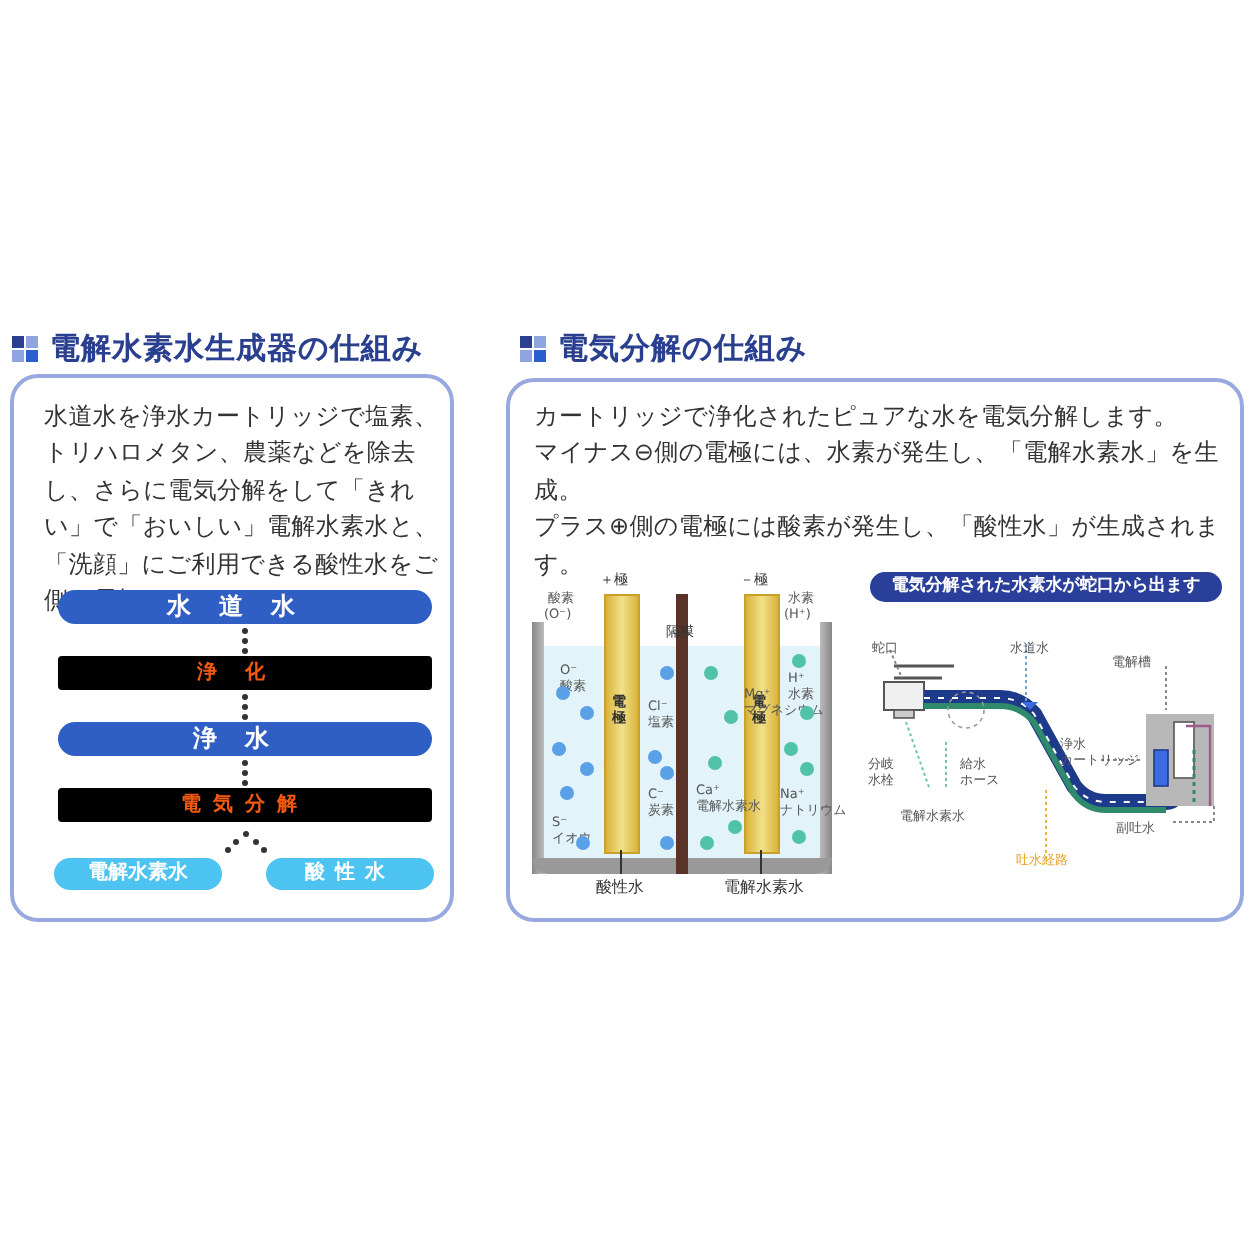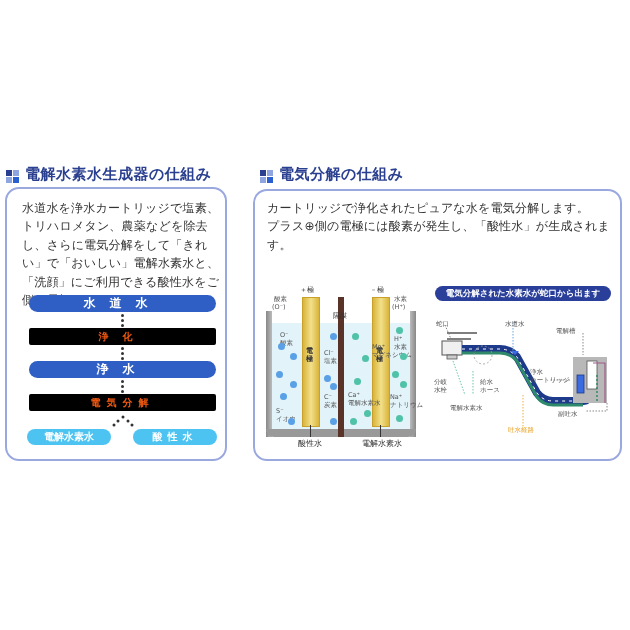--- a/index.html
+++ b/index.html
@@ -1,18 +1,18 @@
 <!DOCTYPE html>
 <html><head>
 <meta charset="utf-8">
 <style>
   html,body{margin:0;padding:0;background:#fff;}
   body{width:630px;height:630px;position:relative;overflow:hidden;font-family:"DejaVu Sans",sans-serif;color:#333;}
   .abs{position:absolute;}
-  .sec-title{font-size:15px;font-weight:bold;color:#2a3f8f;letter-spacing:0.5px;display:flex;align-items:flex-end;}
+  .sec-title{font-size:15px;font-weight:bold;color:#2a3f8f;letter-spacing:0.5px;display:flex;align-items:center;}
   .sq-icon{width:14px;height:14px;position:relative;margin-right:5px;}
   .sq-icon i{position:absolute;width:6px;height:6px;}
   .box{border:2px solid #9aa8e0;border-radius:14px;background:#fff;box-sizing:border-box;}
   .para{font-size:12px;line-height:18.4px;color:#333;letter-spacing:0.2px;}
   .bar{position:absolute;left:22px;width:187px;height:17px;border-radius:9px;text-align:center;font-size:12px;font-weight:bold;line-height:17px;letter-spacing:14px;}
   .bar.blue{background:#2f5fc5;color:#fff;}
   .bar.yellow{background:#000000;color:#f2590f;border-radius:2px;font-size:10px;}
   .dots{position:absolute;left:114px;width:3px;}
   .dots i{display:block;width:3px;height:3px;border-radius:50%;background:#333;margin-bottom:2px;}
   .pill{position:absolute;height:16px;border-radius:8px;background:#4cc3f0;color:#fff;font-size:10px;font-weight:bold;text-align:center;line-height:16px;}
@@ -81,20 +81,21 @@
       <i style="left:7px;top:0;background:#8fa5e0;"></i>
     <i style="left:0;top:7px;background:#8fa5e0;"></i>
       <i style="left:7px;top:7px;background:#2a5fd0;"></i>
   </span>
   <span>電気分解の仕組み</span>
 </div>
 
 <div class="abs box" style="left:253px;top:189px;width:369px;height:272px;">
   <div class="abs para" style="left:12px;top:8px;width:350px;font-size:12px;">
     <div>カートリッジで浄化されたピュアな水を電気分解します。</div>
+    <div>マイナス⊖側の電極には、水素が発生し、「電解水素水」を生成。</div>
     <div>プラス⊕側の電極には酸素が発生し、「酸性水」が生成されます。</div>
   </div>
 </div>
 
 <div class="abs" style="left:258px;top:283px;width:165px;height:170px;">
 
   <div class="abs" style="left:14px;top:40px;width:138px;height:106px;background:#e2f3fa;"></div>
 
   <div class="abs" style="left:8px;top:28px;width:6px;height:126px;background:linear-gradient(90deg,#888,#bbb);"></div>
   <div class="abs" style="left:152px;top:28px;width:6px;height:126px;background:linear-gradient(90deg,#bbb,#888);"></div>

